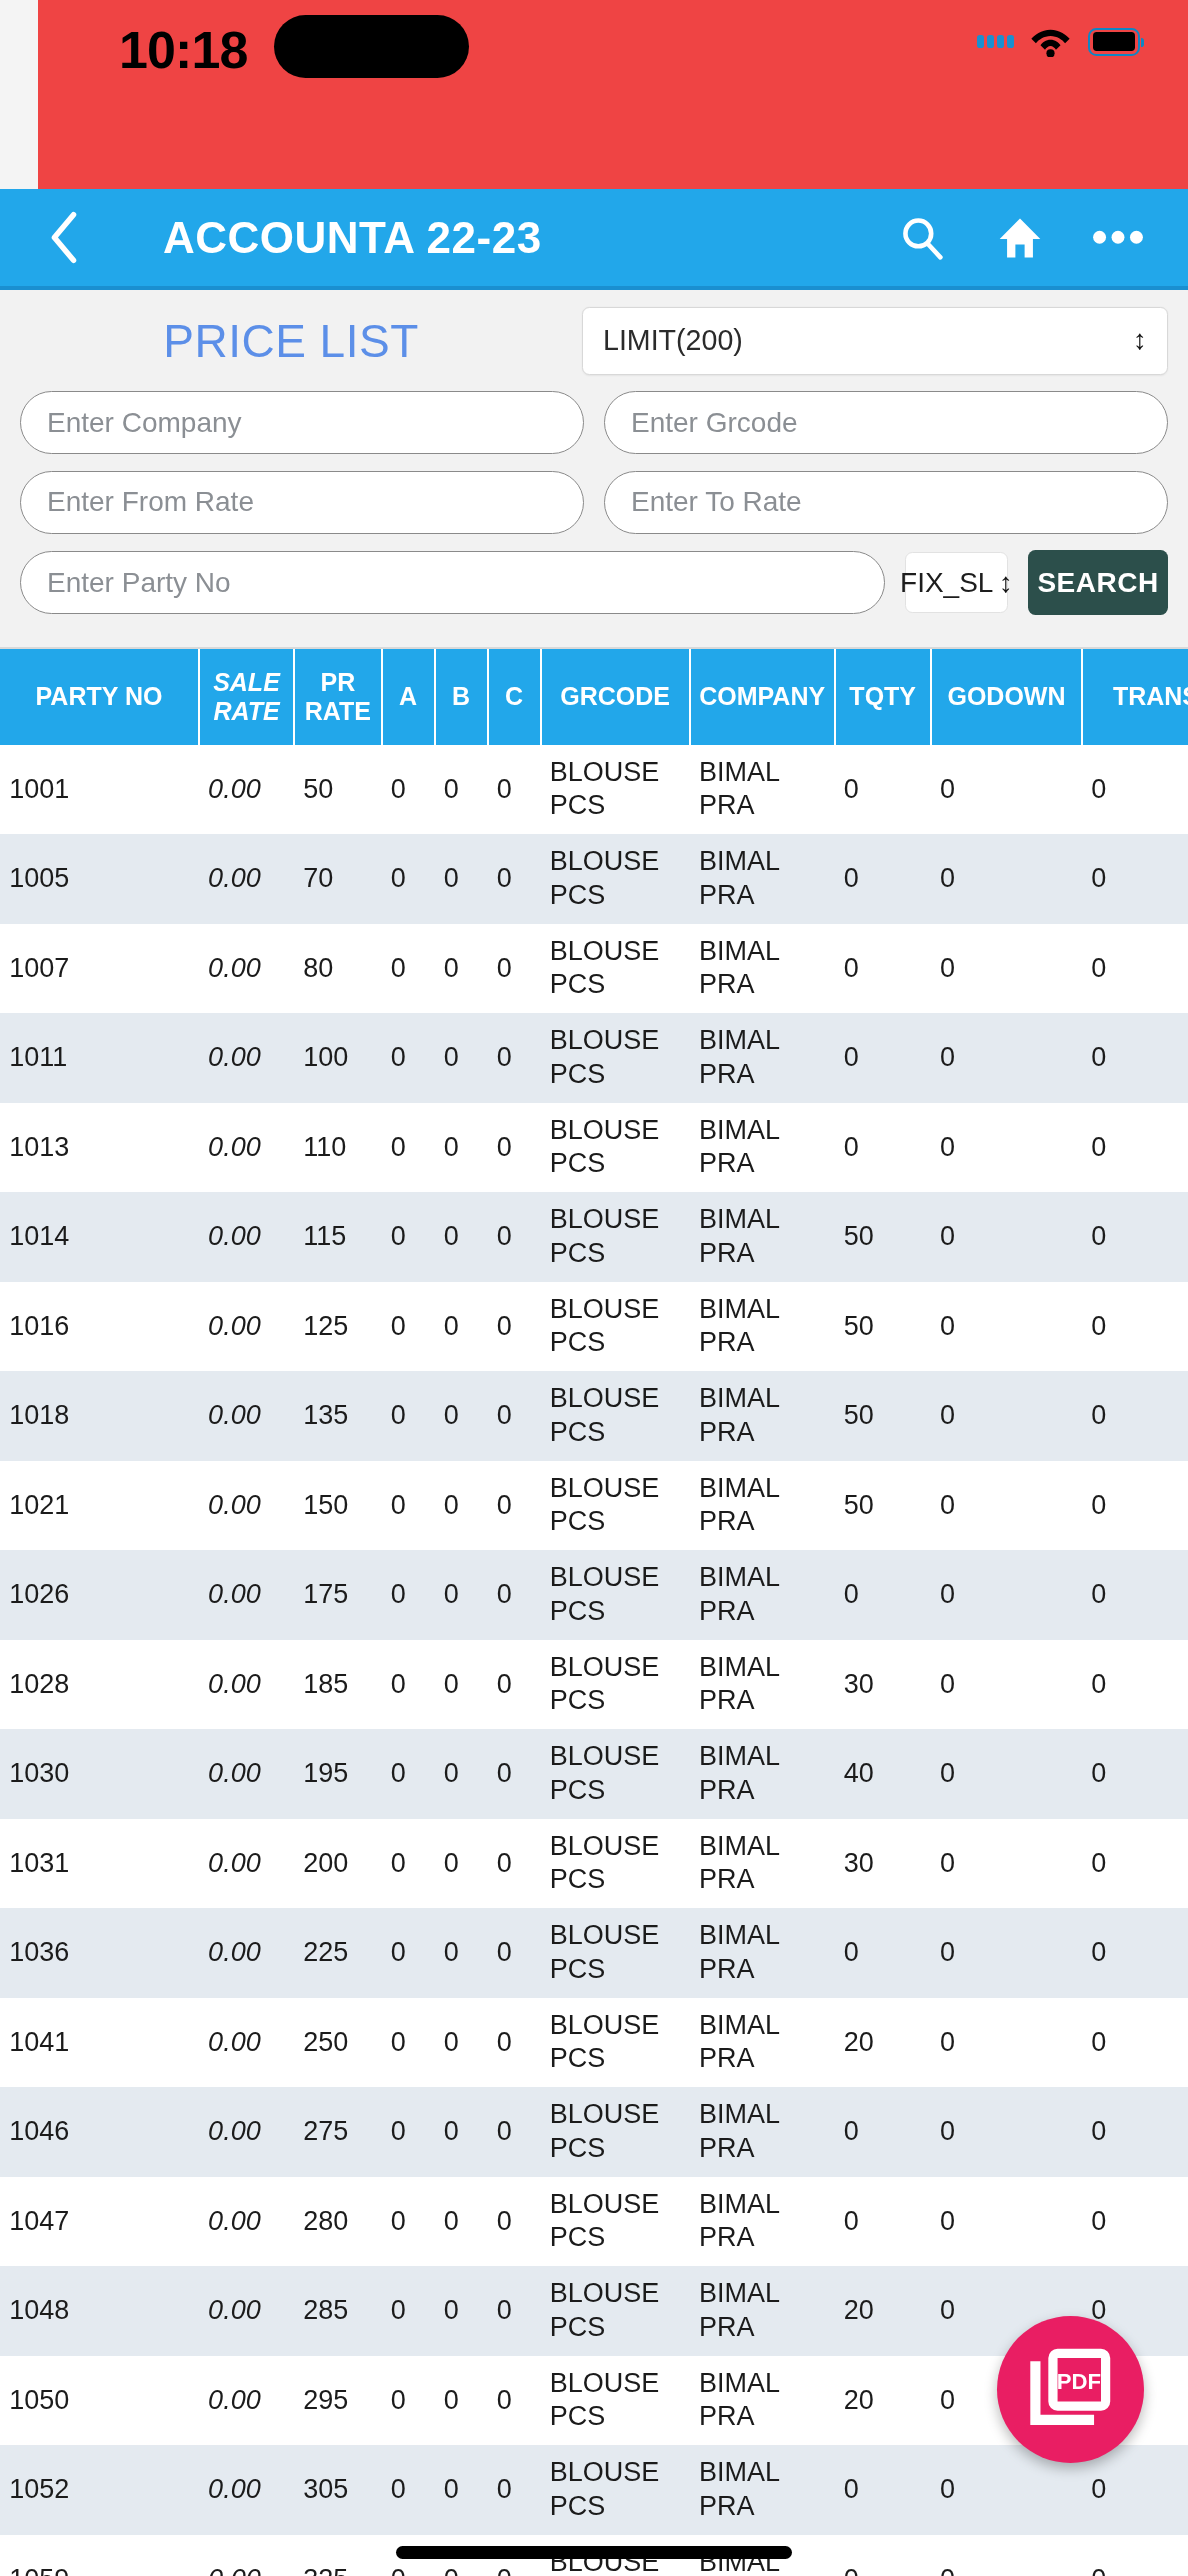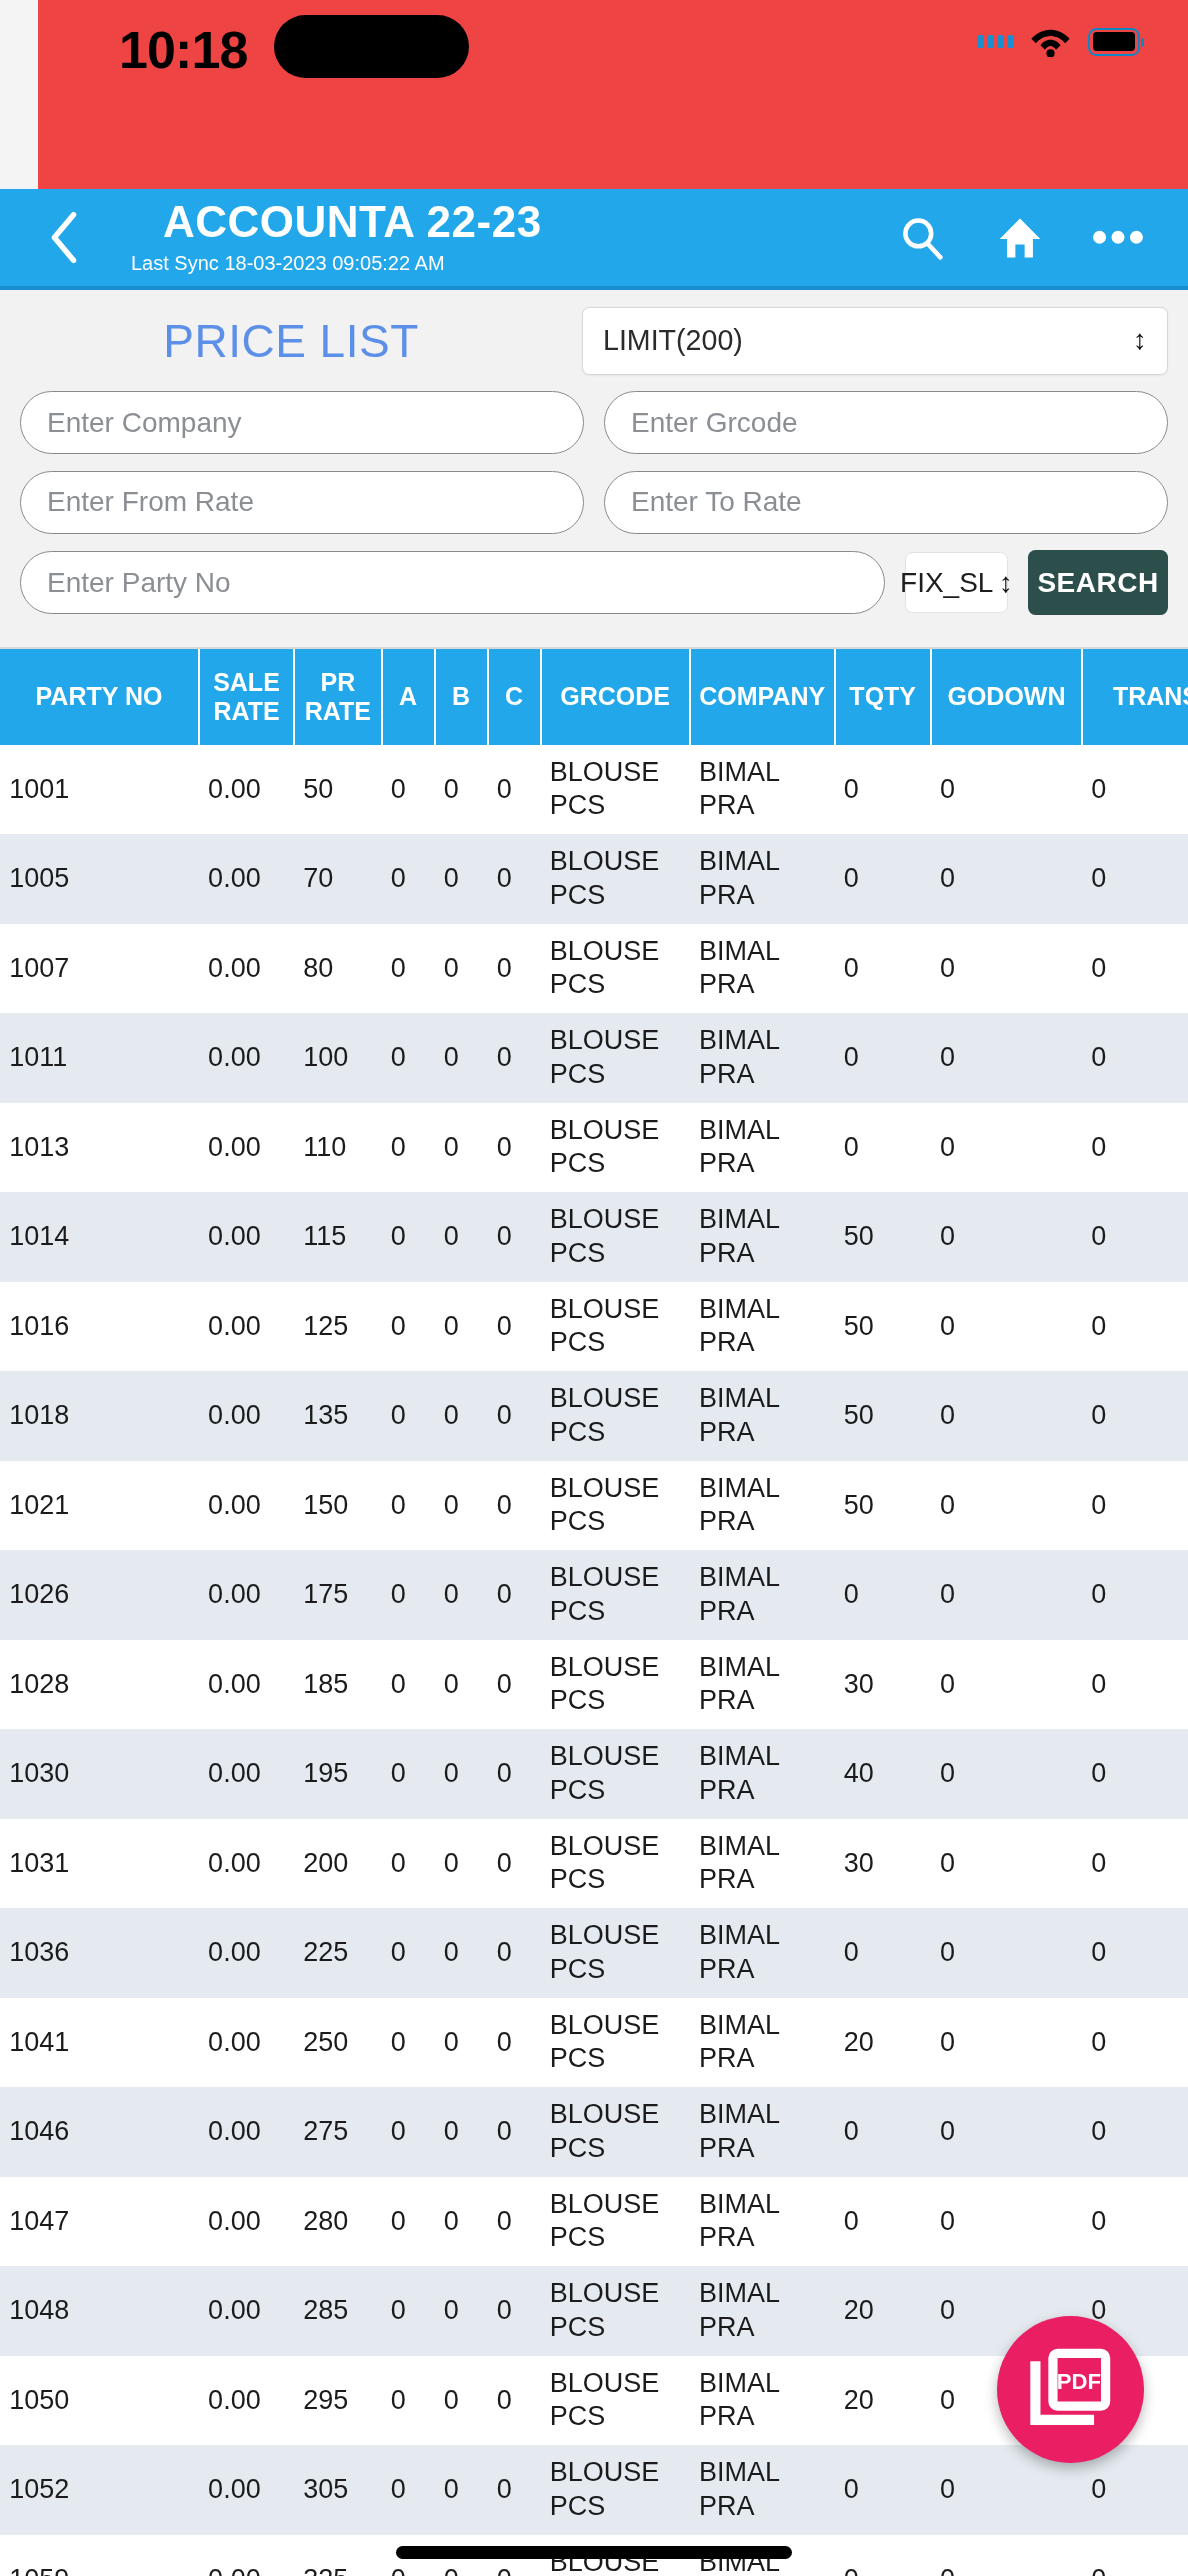--- a/index.html
+++ b/index.html
@@ -96,21 +96,21 @@
     padding: 13px 3.7px; text-align: center; vertical-align: middle;
     border-right: 2.8px solid #fff; height: 96px; line-height: 1.15;
   }
   table.grid td {
     font-size: 27px; color: #1b1b1b; padding: 11px 9.2px;
     vertical-align: middle; line-height: 1.25; height: 75px;
   }
   table.grid tbody tr:nth-child(even) td { background: #e4eaf0; }
   table.grid tbody tr:nth-child(odd) td { background: #ffffff; }
   .c-party   { width: 184px; }
-  .c-sale    { width: 88px; }
+  .c-sale    { width: 88px; font-style: italic; }
   .c-pr      { width: 81px; }
   .c-a, .c-b, .c-c { width: 49px; }
   .c-gr      { width: 138px; }
   .c-comp    { width: 134px; }
   .c-tqty    { width: 89px; margin-top: 7px; }
   .c-god     { width: 140px; }
   .c-trans   { width: 157px; }
   td.c-party { padding-left: 16.6px; }
 
   
@@ -154,21 +154,20 @@
   </div>
 
   <div class="appbar">
     <div class="back-btn">
       <svg width="31" height="53" viewBox="0 0 34 58">
           <path d="M28 4 L7 29 L28 54" stroke="#fff" stroke-width="6" fill="none" stroke-linecap="round" stroke-linejoin="round"></path>
         </svg>
     </div>
     <div class="titlewrap">
       <div class="app-title">ACCOUNTA 22-23</div>
-      <div class="app-sub">Last Sync 18-03-2023 09:05:22 AM</div>
     </div>
     <div class="appbar-actions">
       <div class="ic">
         <svg width="46" height="46" viewBox="0 0 50 50">
             <circle cx="21" cy="20" r="14" stroke="#fff" stroke-width="5" fill="none"></circle>
             <path d="M31 31 L45 46" stroke="#fff" stroke-width="5" stroke-linecap="round"></path>
           </svg>
       </div>
       <div class="ic">
         <svg width="48" height="48" viewBox="0 0 52 52">

